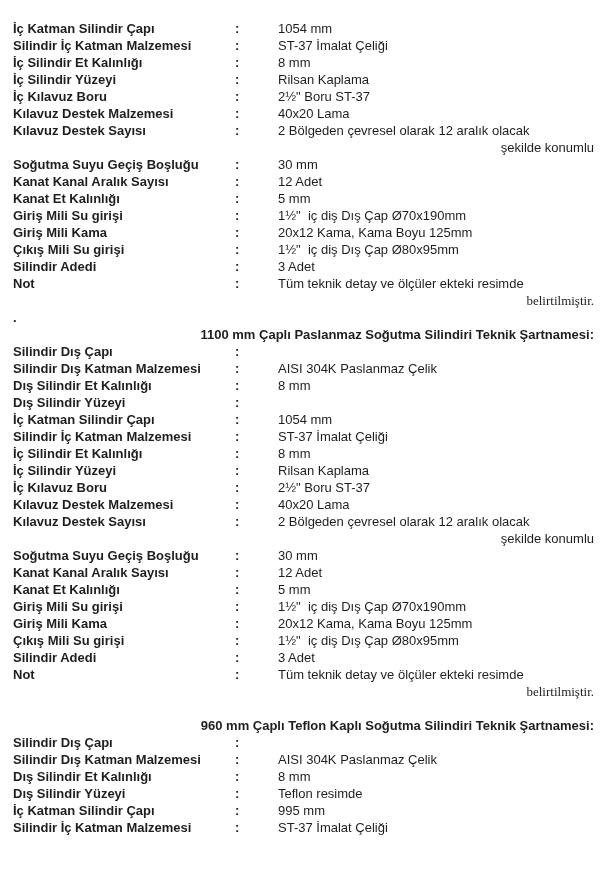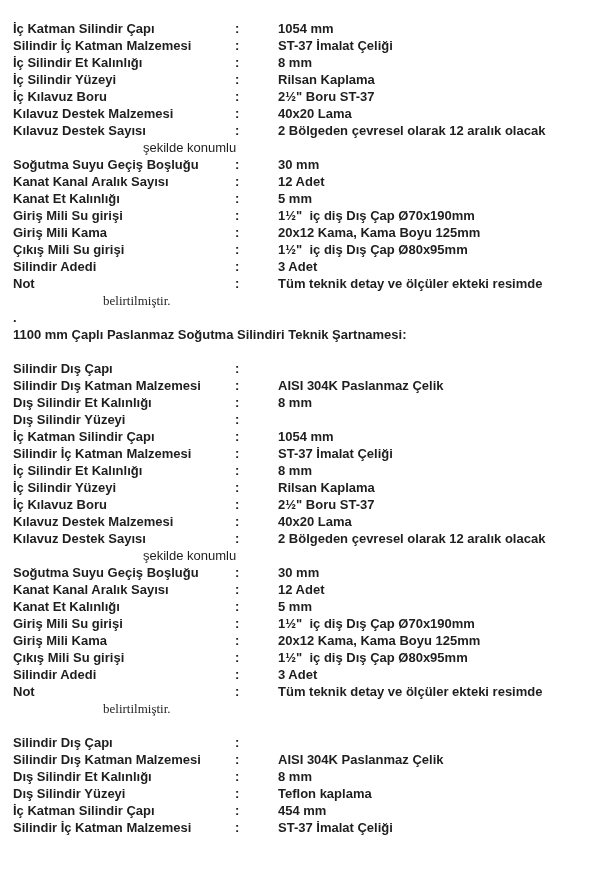--- a/index.html
+++ b/index.html
@@ -6,28 +6,28 @@
   html, body { background: #ffffff; }
   body {
     width: 600px; height: 886px; overflow: hidden;
     font-family: "Liberation Sans", "DejaVu Sans", sans-serif;
     font-size: 13px; line-height: 17px; color: #1e1e1e;
     -webkit-font-smoothing: antialiased;
   }
   .page { width: 600px; height: 886px; padding: 20px 6px 0 13px; overflow: hidden; }
   .section { }
   .pre-mark { font-weight: 700; }
-  .heading { font-weight: 700; margin-top: 17px; white-space: nowrap; }
+  .heading { font-weight: 700; margin-top: 17px; white-space: nowrap; text-align: right; }
   .pre-mark + .heading { margin-top: 0; }
-  .rows.after-heading { margin-top: 17px; }
+  .rows.after-heading { }
   .row { display: flex; align-items: flex-start; }
   .label { flex: 0 0 222px; width: 222px; font-weight: 700; white-space: nowrap; overflow: visible; }
   .colon { flex: 0 0 43px; width: 43px; font-weight: 700; }
-  .value { flex: 1 1 auto; white-space: pre-wrap; font-weight: bold; }
-  .cont { padding-left: 130px; white-space: nowrap; }
+  .value { flex: 1 1 auto; white-space: pre-wrap; }
+  .cont { padding-left: 130px; white-space: nowrap; text-align: right; }
   .cont.is-last { padding-left: 90px; font-family: Liberation Serif, serif; }
 </style>
 </head>
 <body>
 
 <div class="page">
     <div class="section">
       <div class="rows">
         <div class="row">
           <span class="label">İç Katman Silindir Çapı</span>
@@ -203,44 +203,45 @@
         </div>
         <div class="row">
           <span class="label">Not</span>
           <span class="colon">:</span>
           <span class="value">Tüm teknik detay ve ölçüler ekteki resimde</span>
         </div>
         <div class="cont is-last">belirtilmiştir.</div>
       </div>
     </div>
     <div class="section">
+      <div class="heading">960 mm Çaplı Teflon Kaplı Soğutma Silindiri Teknik Şartnamesi:</div>
       <div class="rows after-heading">
         <div class="row">
           <span class="label">Silindir Dış Çapı</span>
           <span class="colon">:</span>
         </div>
         <div class="row">
           <span class="label">Silindir Dış Katman Malzemesi</span>
           <span class="colon">:</span>
           <span class="value">AISI 304K Paslanmaz Çelik</span>
         </div>
         <div class="row">
           <span class="label">Dış Silindir Et Kalınlığı</span>
           <span class="colon">:</span>
           <span class="value">8 mm</span>
         </div>
         <div class="row">
           <span class="label">Dış Silindir Yüzeyi</span>
           <span class="colon">:</span>
-          <span class="value">Teflon kaplama</span>
+          <span class="value">Teflon resimde</span>
         </div>
         <div class="row">
           <span class="label">İç Katman Silindir Çapı</span>
           <span class="colon">:</span>
-          <span class="value">454 mm</span>
+          <span class="value">995 mm</span>
         </div>
         <div class="row">
           <span class="label">Silindir İç Katman Malzemesi</span>
           <span class="colon">:</span>
           <span class="value">ST-37 İmalat Çeliği</span>
         </div>
       </div>
     </div>
   </div>
 

